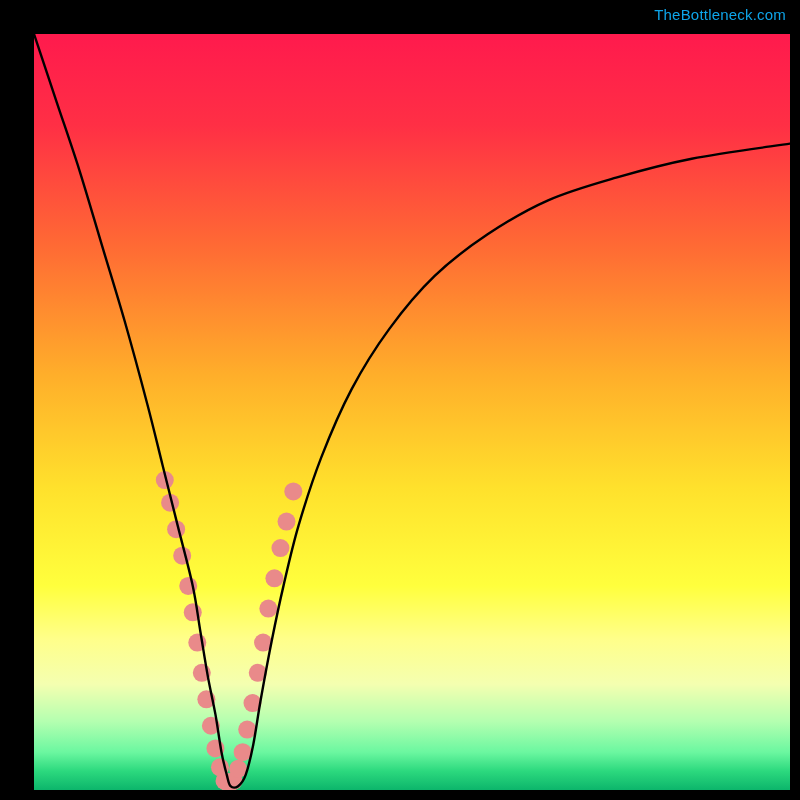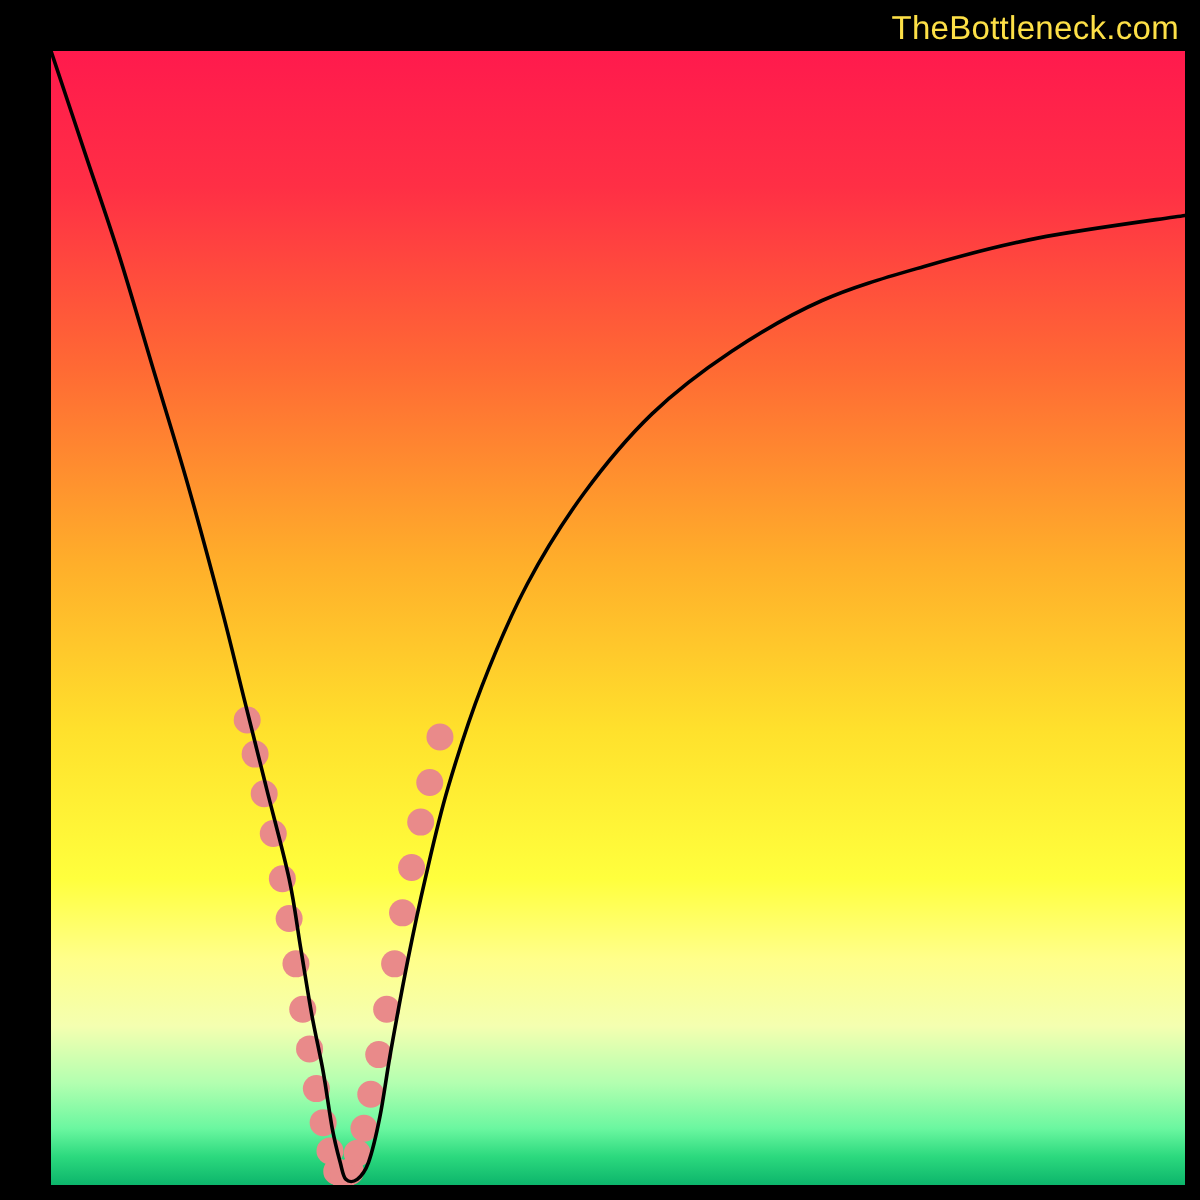--- a/index.html
+++ b/index.html
@@ -27,22 +27,22 @@
     position: absolute;
     left: 0;
     top: 0;
     right: 0;
     bottom: 0;
   }
   .watermark {
     position: absolute;
     top: 6px;
     right: 14px;
-    color: #fde047;
-    font-size: 22px;
+    color: #0ea5e9;
+    font-size: 15px;
     font-weight: 500;
     letter-spacing: 0.2px;
     user-select: none;
   }
   svg.curve {
     position: absolute;
     left: 0;
     top: 0;
   }
 </style>

